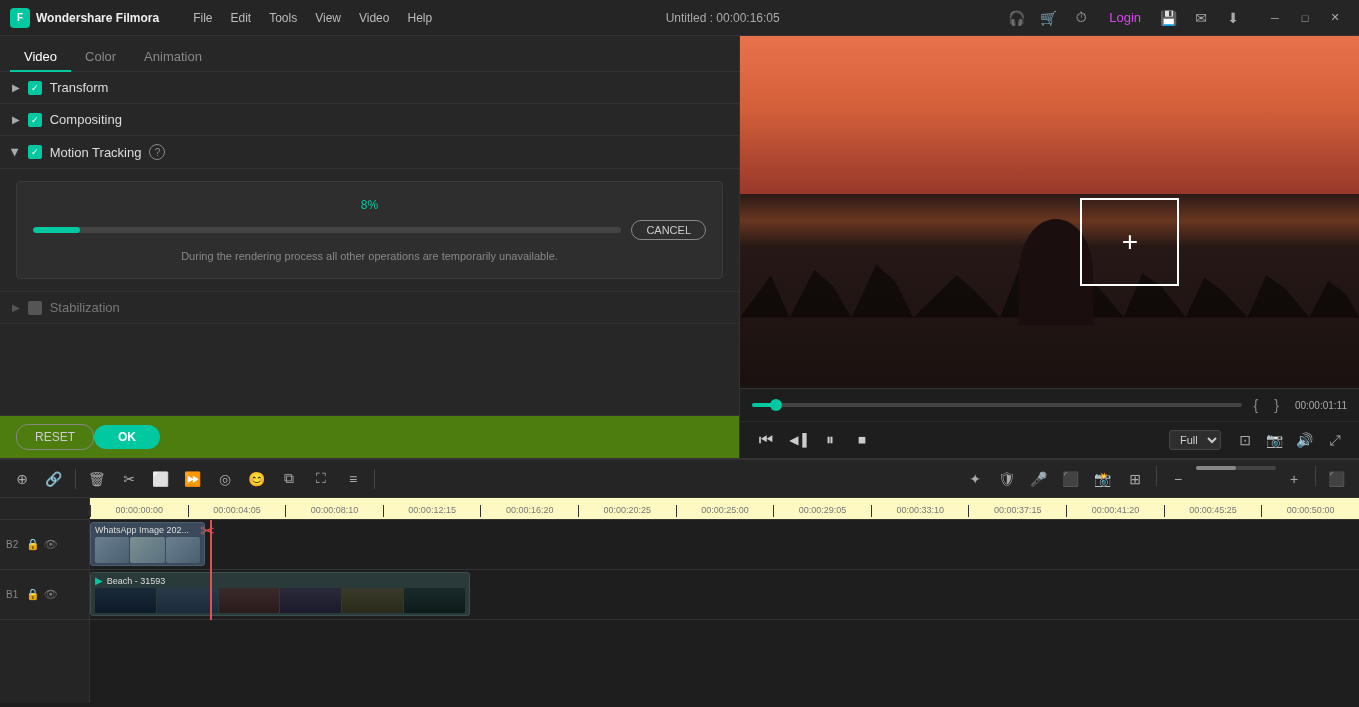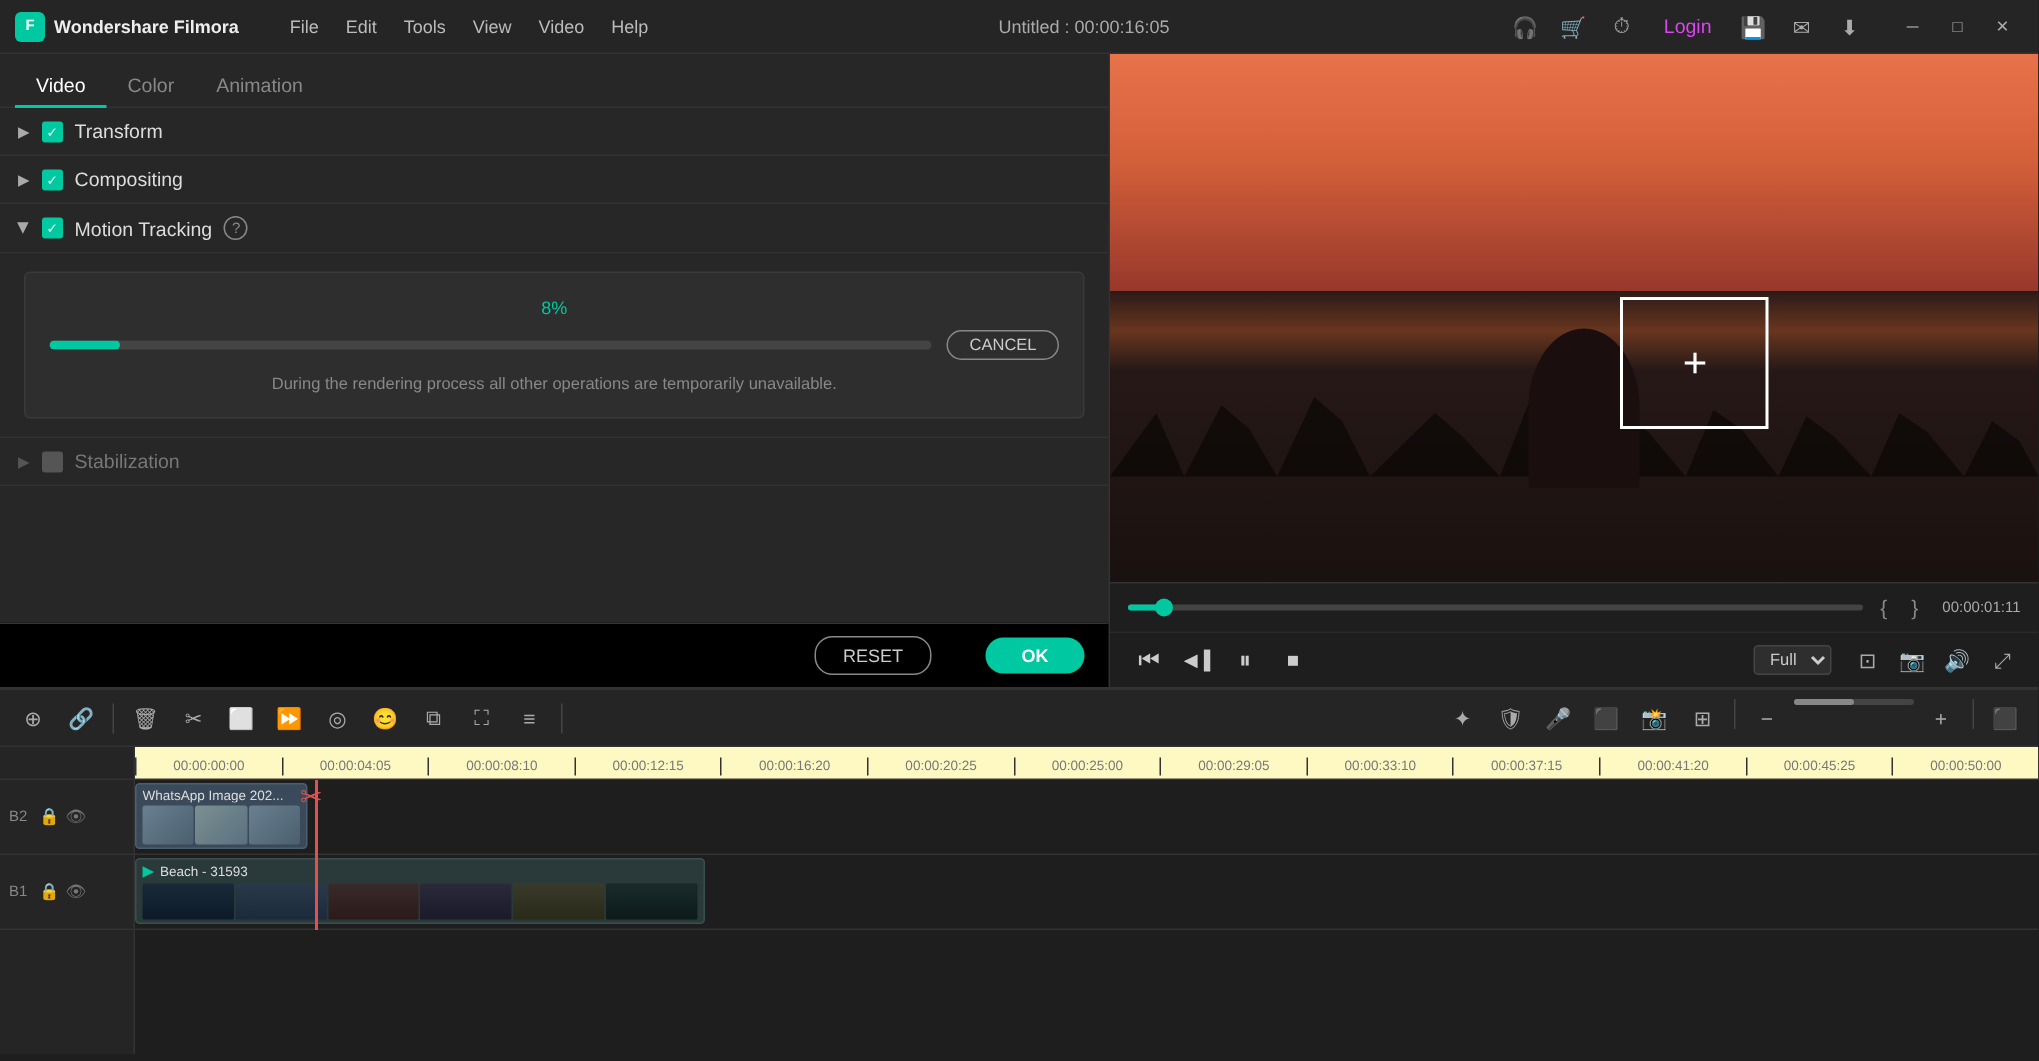--- a/index.html
+++ b/index.html
@@ -248,44 +248,43 @@
       font-size: 11px;
       color: #888;
       text-align: center;
       margin-top: 10px;
     }
 
     
     #bottom-buttons {
       display: flex;
       align-items: center;
-      justify-content: flex-end;
+      justify-content: flex-start;
       padding: 8px 16px;
-      background: #000000;
+      background: #4d7c0f;
       border-top: 1px solid #333;
     }
     .reset-btn {
       background: transparent;
       border: 1px solid #888;
       border-radius: 12px;
       color: #ccc;
       font-size: 12px;
       padding: 5px 18px;
       cursor: pointer;
     }
     .ok-btn {
       background: #00c8a0;
       border: none;
       border-radius: 12px;
       color: #fff;
       font-size: 12px;
       padding: 5px 24px;
       cursor: pointer;
       font-weight: 600;
-      margin-left: 36px;
     }
 
     
     #right-panel {
       flex: 1;
       background: #1a1a1a;
       display: flex;
       flex-direction: column;
     }
 

